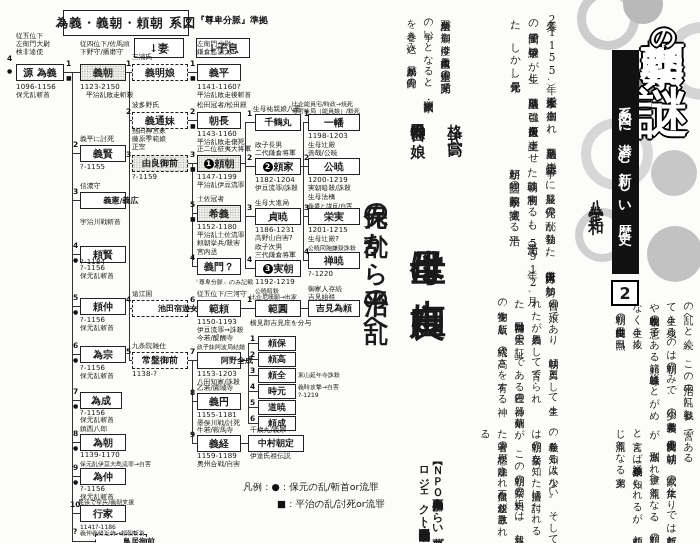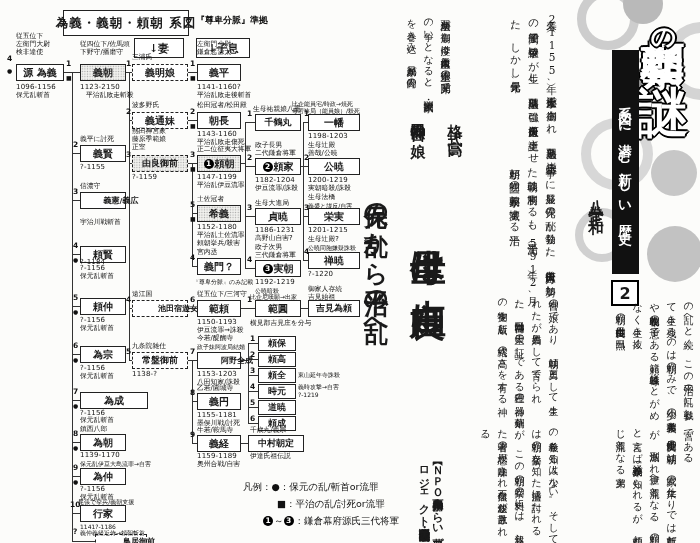--- a/index.html
+++ b/index.html
@@ -174,21 +174,21 @@
       <div class="box s8" style="left: 80px; top: 192px; width: 46px; height: 17px;">義憲/義広</div>
       <div class="box sh" style="left: 197px; top: 205px; width: 44px; height: 17px;">希義</div>
       <div class="box" style="left: 197px; top: 258px; width: 44px; height: 17px;">義門？</div>
       <div class="box" style="left: 80px; top: 246px; width: 46px; height: 17px;">頼賢</div>
       <div class="box" style="left: 80px; top: 298px; width: 46px; height: 17px;">頼仲</div>
       <div class="box da s8" style="left: 132px; top: 300px; width: 56px; height: 17px;">池田宿遊女</div>
       <div class="box" style="left: 197px; top: 300px; width: 44px; height: 17px;">範頼</div>
       <div class="box" style="left: 80px; top: 346px; width: 46px; height: 17px;">為宗</div>
       <div class="box da s9" style="left: 132px; top: 352px; width: 56px; height: 17px;">常盤御前</div>
       <div class="box s8" style="left: 197px; top: 352px; width: 44px; height: 17px;">阿野全成</div>
-      <div class="box" style="left: 80px; top: 392px; width: 68px; height: 17px;">為成</div>
+      <div class="box" style="left: 80px; top: 392px; width: 42px; height: 17px;">為成</div>
       <div class="box" style="left: 197px; top: 393px; width: 44px; height: 17px;">義円</div>
       <div class="box" style="left: 80px; top: 434px; width: 46px; height: 17px;">為朝</div>
       <div class="box" style="left: 197px; top: 435px; width: 44px; height: 17px;">義経</div>
       <div class="box s9" style="left: 248px; top: 435px; width: 56px; height: 17px;">中村朝定</div>
       <div class="box" style="left: 80px; top: 468px; width: 46px; height: 17px;">為仲</div>
       <div class="box" style="left: 80px; top: 505px; width: 46px; height: 17px;">行家</div>
       <div class="box da s8" style="left: 95px; top: 534px; width: 52px; height: 14px;">鳥居御前</div>
       <div class="box s9" style="left: 255px; top: 114px; width: 46px; height: 17px;">千鶴丸</div>
       <div class="box" style="left: 255px; top: 158px; width: 46px; height: 17px;"><span class="cnum">2</span>頼家</div>
       <div class="box" style="left: 255px; top: 208px; width: 46px; height: 17px;">貞暁</div>
@@ -359,16 +359,15 @@
       <div class="ann n" style="left: 250px; top: 351px;">2</div>
       <div class="ann n" style="left: 250px; top: 367px;">3</div>
       <div class="ann n" style="left: 250px; top: 383px;">4</div>
       <div class="ann n" style="left: 250px; top: 399px;">5</div>
       <div class="ann n" style="left: 250px; top: 415px;">6</div>
     </div>
 
   <div id="legend">
     <div>凡例：<span id="lg1s">●</span><span id="lg1t">：保元の乱/斬首or流罪</span></div>
     <div class="l2"><span id="lg2s">■</span><span id="lg2t">：平治の乱/討死or流罪</span></div>
-    <div class="l3"><span id="lg3s"><span class="cnum">1</span>～<span class="cnum">3</span></span><span id="lg3t">：鎌倉幕府源氏三代将軍</span></div>
   </div>
 
 </div>
 
 </body></html>

